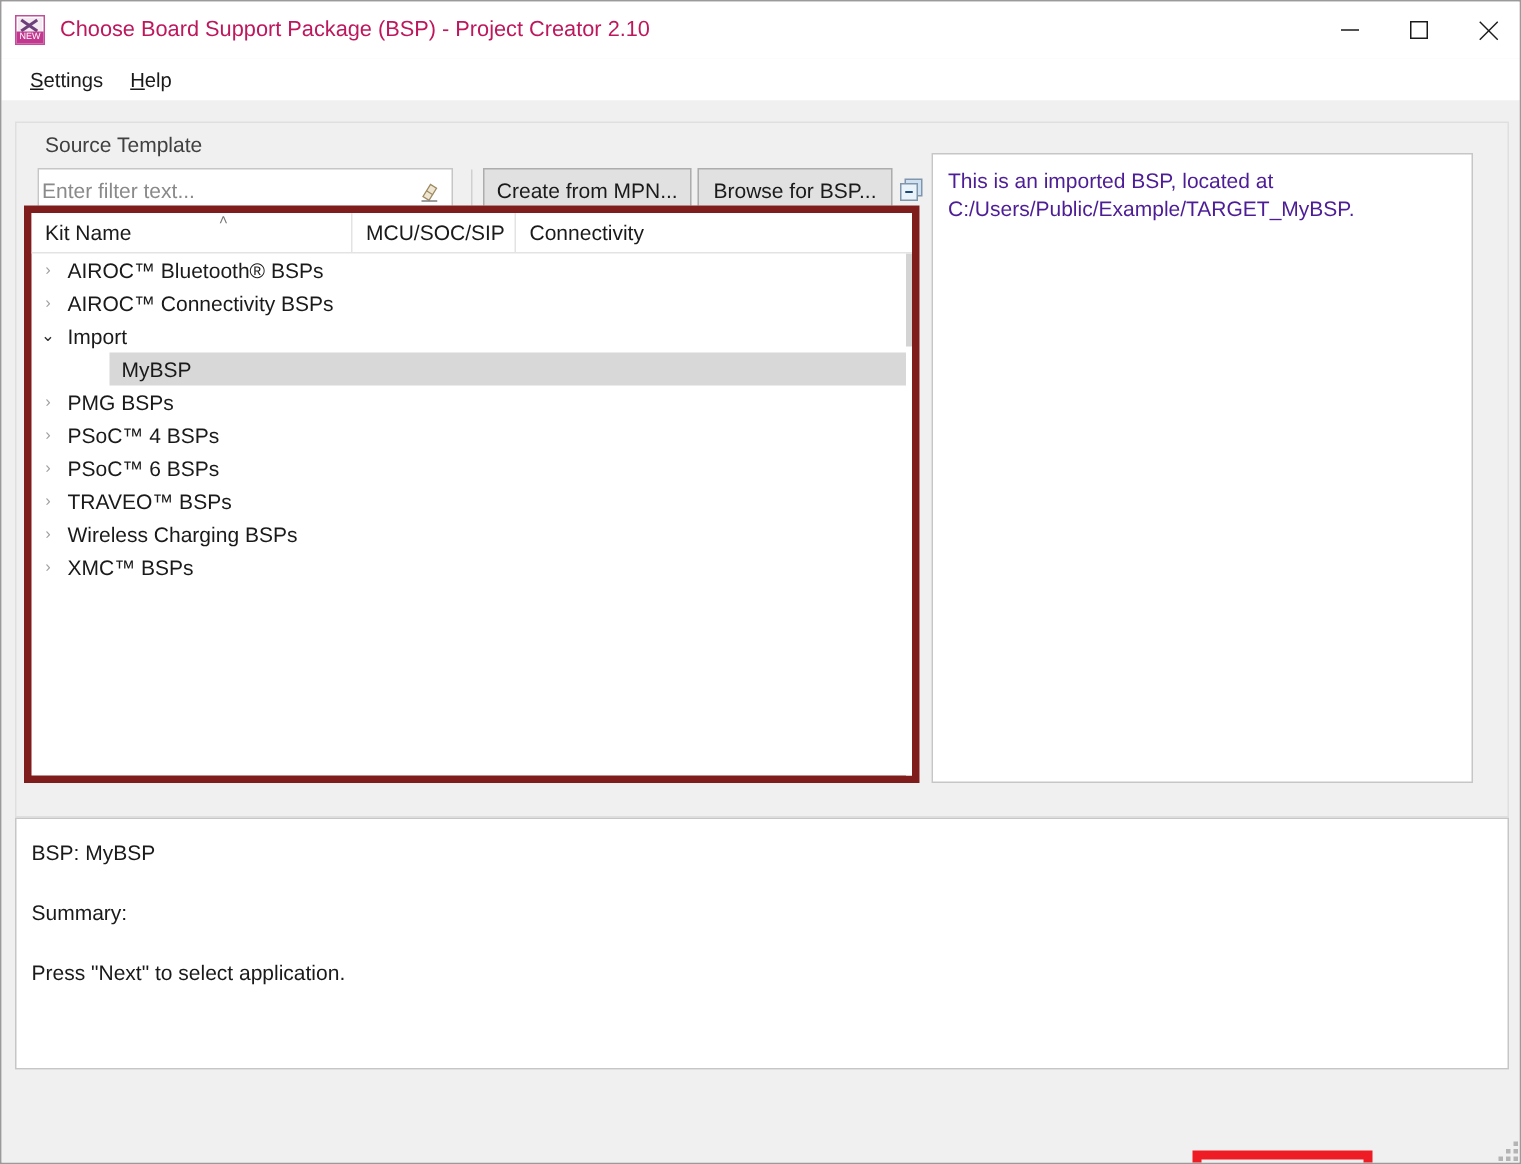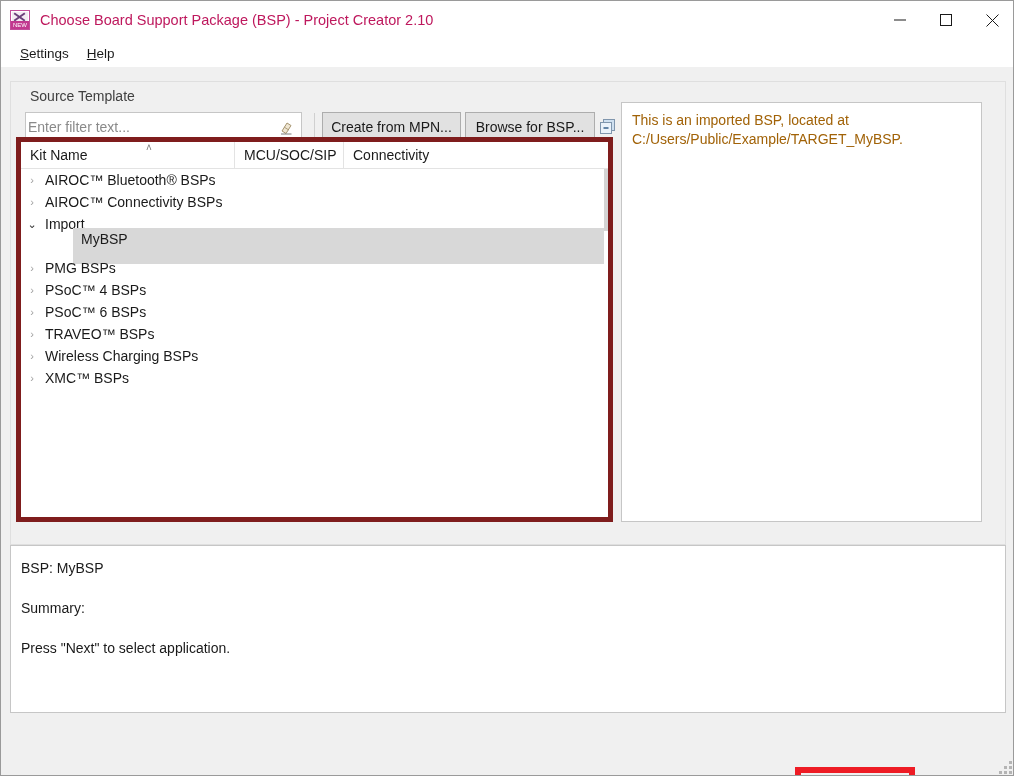--- a/index.html
+++ b/index.html
@@ -277,21 +277,21 @@
   }
   .tree-row.expanded .arrow { color: #303030; }
   .tree-row .label { padding-left: 2px; }
   .tree-row.child {
     background: transparent;
   }
   .tree-row.child .label-wrap {
     margin-left: 52px;
     background: transparent;
     flex: 1;
-    height: 36px;
+    height: 22px;
     line-height: 22px;
     padding-left: 8px;
   }
   .tree-row.selected .label-wrap {
     background: #d8d8d8;
   }
 
   .tree-scrollbar {
     position: absolute;
     right: 0;
@@ -313,21 +313,21 @@
     position: absolute;
     left: 620px;
     top: 35px;
     width: 361px;
     height: 420px;
     background: #ffffff;
     border: 1px solid #c6c6c6;
     box-sizing: border-box;
     padding: 8px 10px;
     font-size: 14px;
-    color: #a16207;
+    color: #4c1d95;
     line-height: 19px;
     overflow: hidden;
   }
 
   
   .summary-panel {
     position: absolute;
     left: 9px;
     top: 478px;
     width: 996px;

